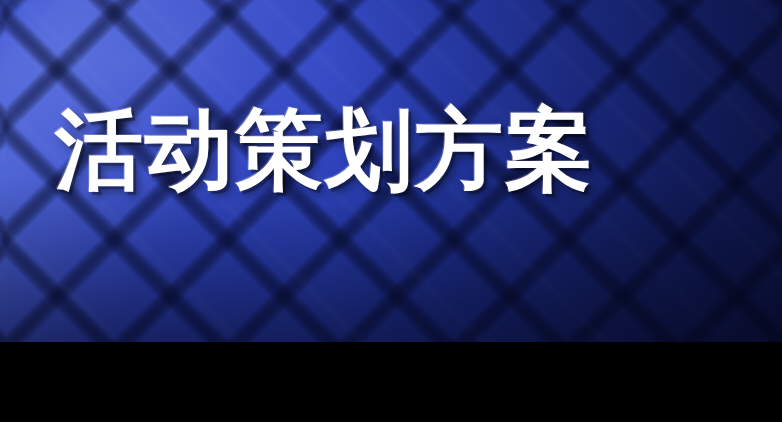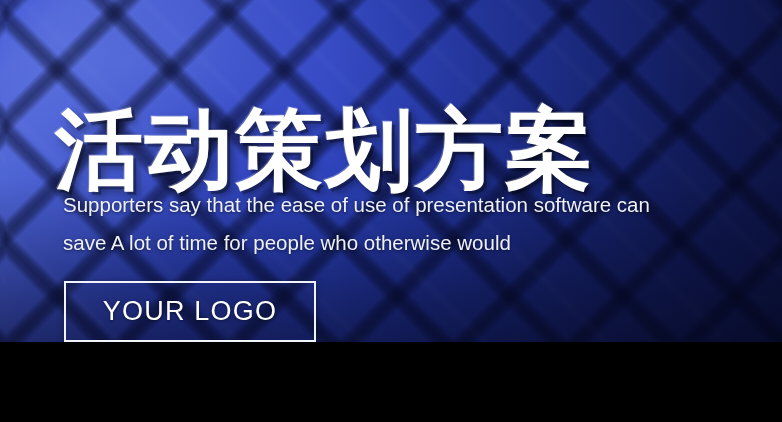--- a/index.html
+++ b/index.html
@@ -161,23 +161,16 @@
   <div class="bg-layer bg-band"></div>
   <div class="bg-layer bg-band2"></div>
   <div class="bg-layer bg-grid"></div>
   <div class="bg-layer bg-grid-hi"></div>
   <div class="bg-layer bg-vignette"></div>
 
   <div class="content">
 
     <h1 class="title">活动策划方案</h1>
 
-    <div class="subtitle">
-      <span class="line">Supporters say that the ease of use of presentation software can</span>
-      <span class="line">save A lot of time for people who otherwise would</span>
-    </div>
 
-    <div class="logo-box">
-      <span class="logo-text">YOUR LOGO</span>
-    </div>
 
   </div>
 </div>
 
 </body></html>

